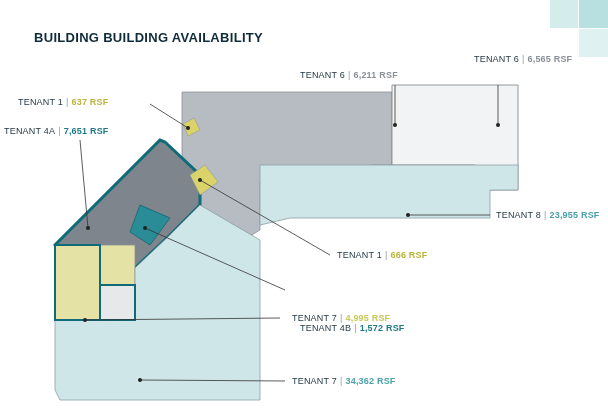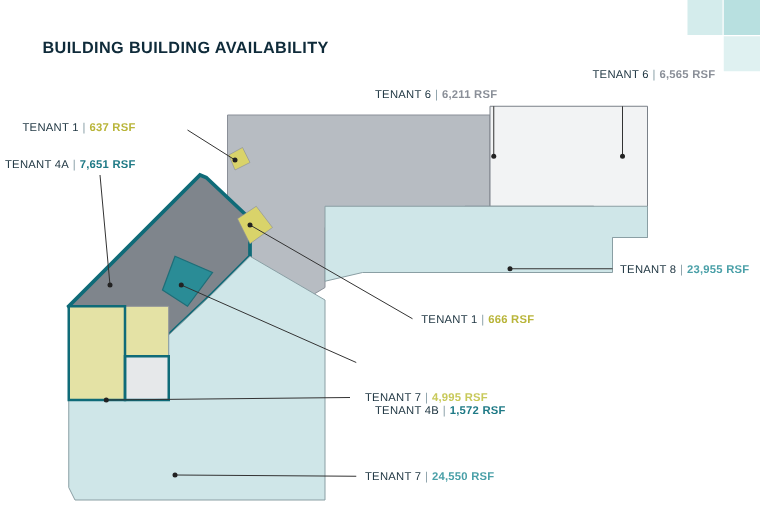--- a/index.html
+++ b/index.html
@@ -94,14 +94,14 @@
 <div class="label" style="left:337px;top:250px;">
   <span>TENANT 1</span><span class="sep">|</span><span class="v" style="color:#b9b53a">666 RSF</span>
 </div>
 <div class="label" style="left:300px;top:285px;margin-top:38px;">
   <span>TENANT 4B</span><span class="sep">|</span><span class="v" style="color:#1f7a86">1,572 RSF</span>
 </div>
 <div class="label" style="left:292px;top:313px;">
   <span>TENANT 7</span><span class="sep">|</span><span class="v" style="color:#c8c95a">4,995 RSF</span>
 </div>
 <div class="label" style="left:292px;top:376px;">
-  <span>TENANT 7</span><span class="sep">|</span><span class="v" style="color:#4aa0a8">24,550 RSF</span>
+  <span>TENANT 7</span><span class="sep">|</span><span class="v" style="color:#4aa0a8">34,362 RSF</span>
 </div>
 
 </body></html>

